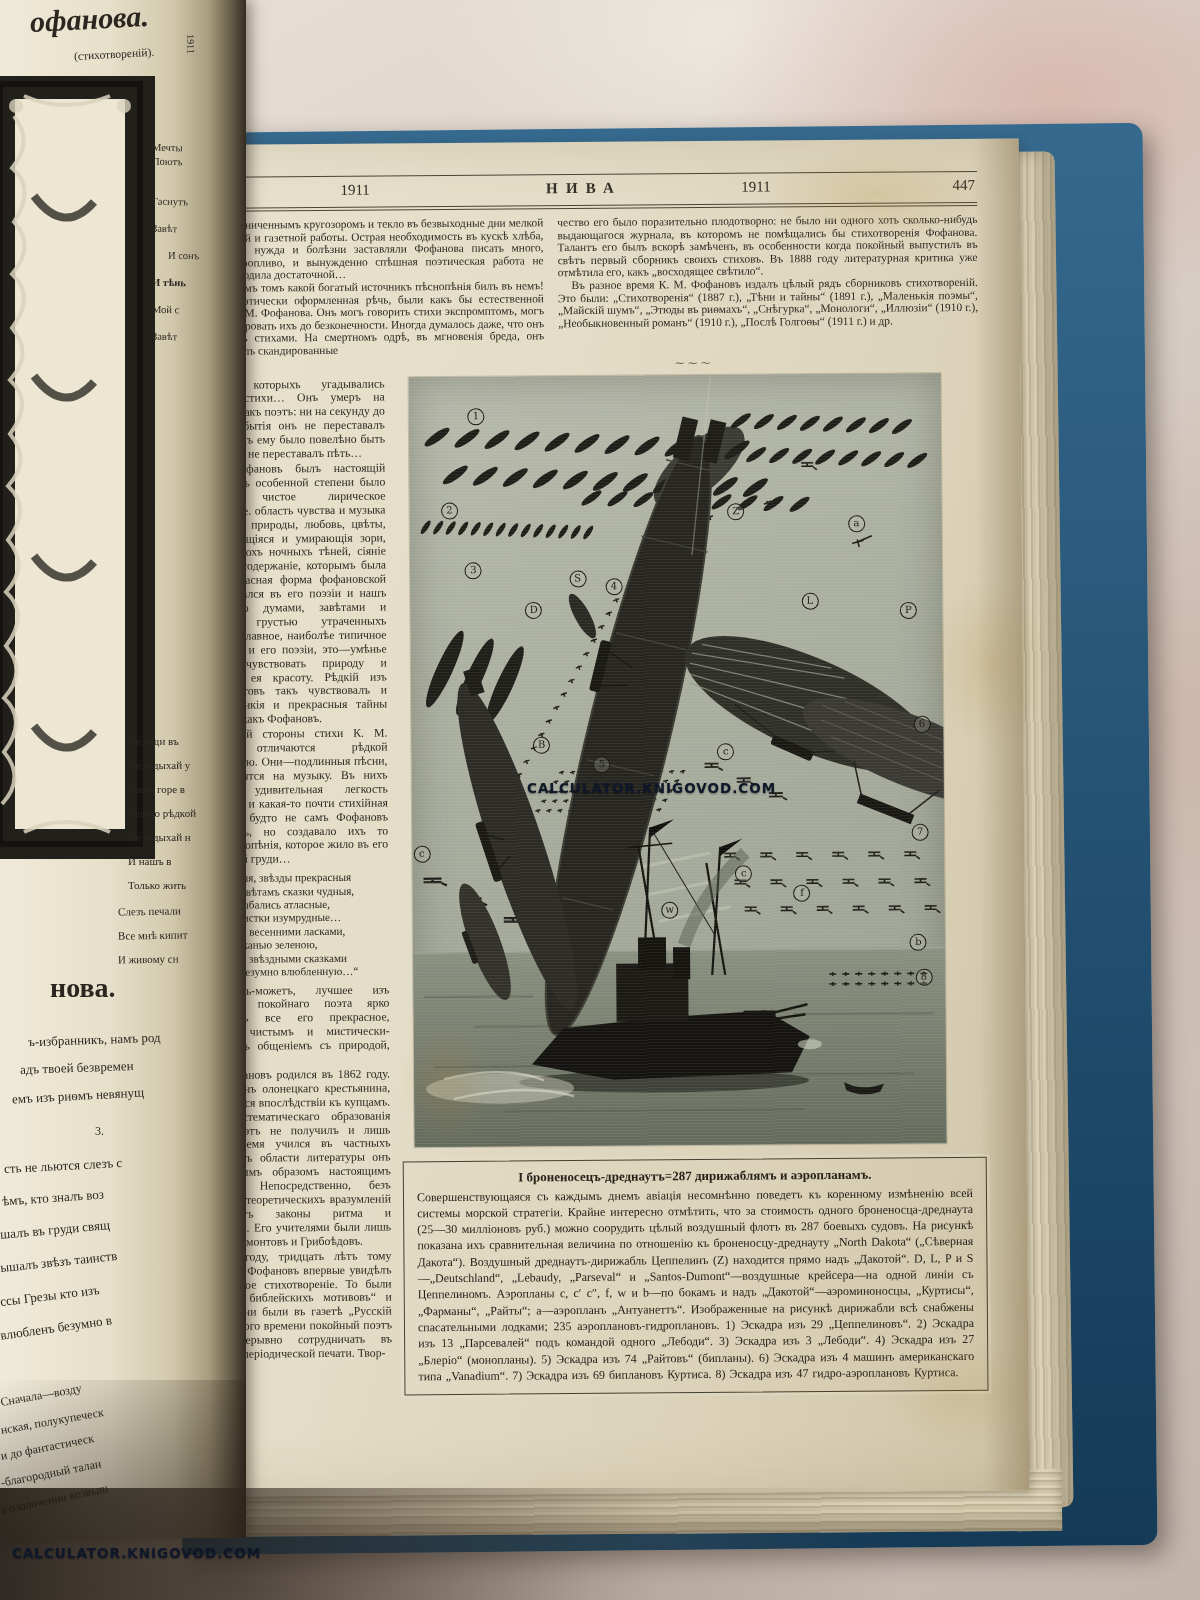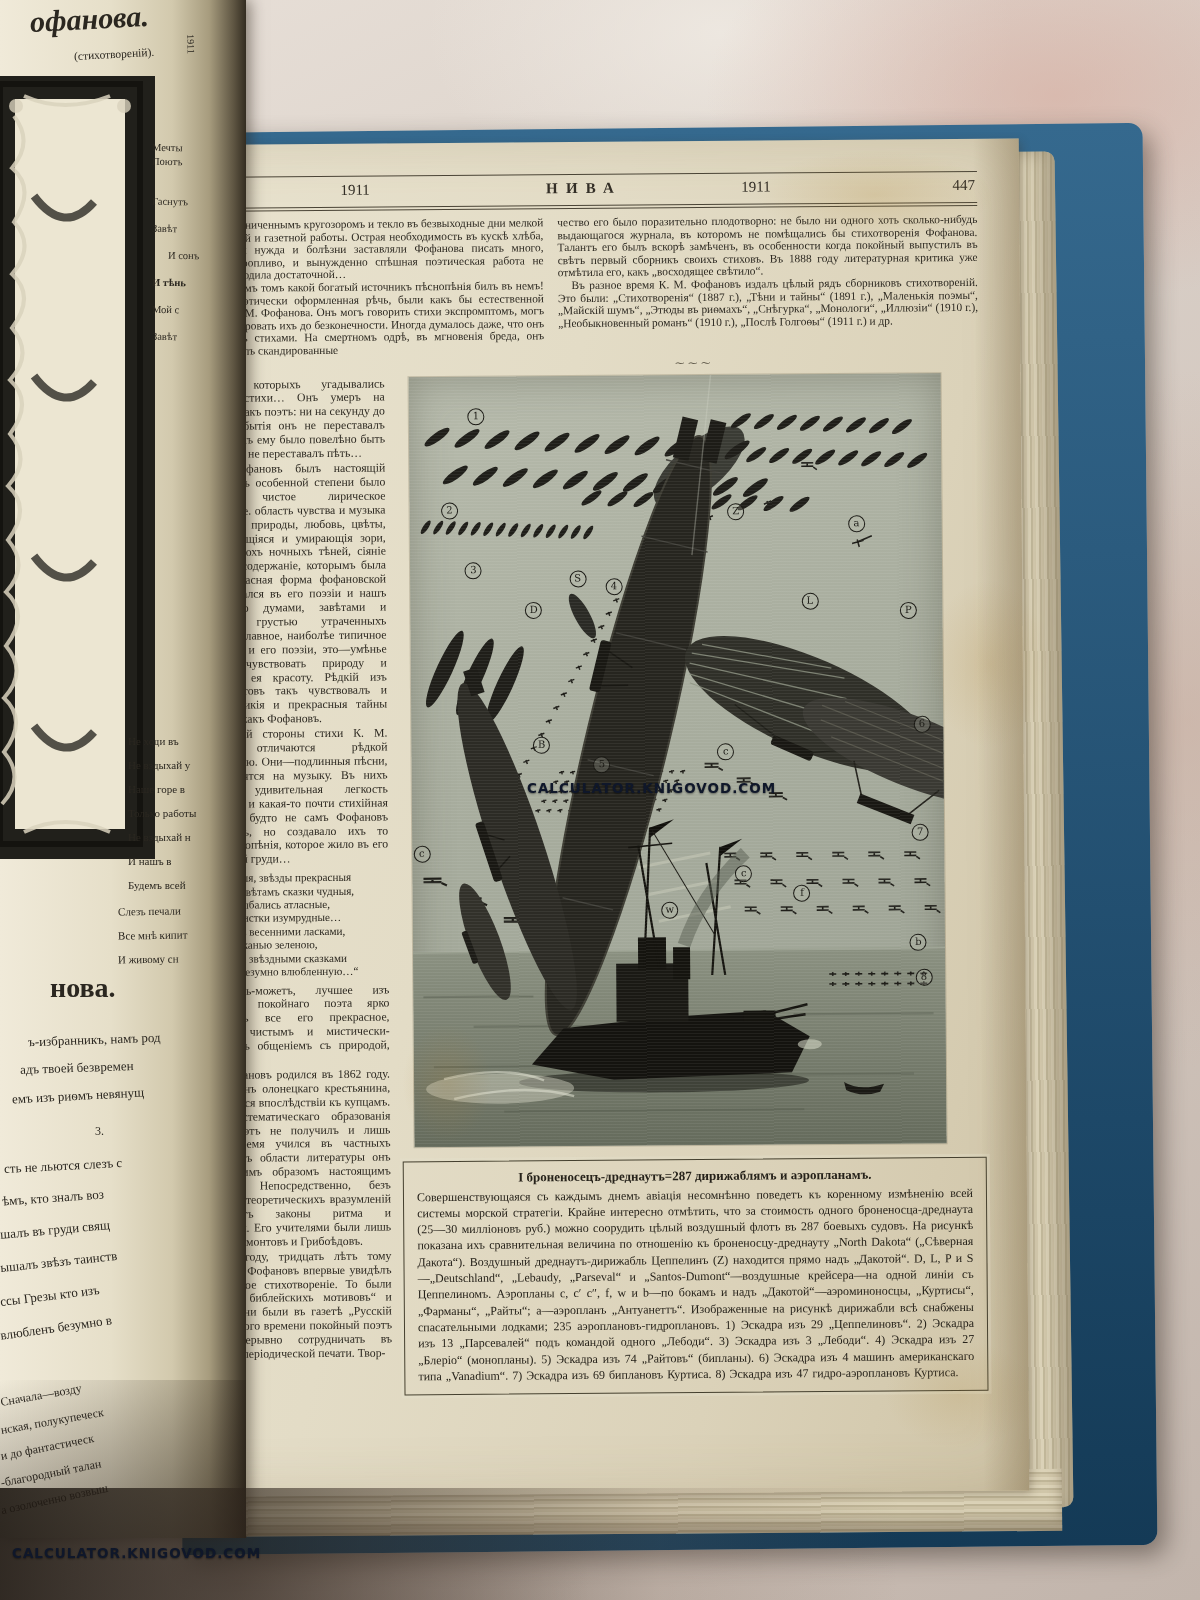--- a/index.html
+++ b/index.html
@@ -484,24 +484,24 @@
       <span class="lp-frag" style="left: 152px; top: 156px; font-size: 10.5px; transform: rotate(1deg);">Поютъ</span>
       <span class="lp-frag" style="left: 152px; top: 196px; font-size: 10.5px; transform: rotate(1deg);">Гаснутъ</span>
       <span class="lp-frag" style="left: 152px; top: 223px; font-size: 10.5px; transform: rotate(1deg);">Завѣт</span>
       <span class="lp-frag" style="left: 168px; top: 250px; font-size: 10.5px; transform: rotate(1deg);">И сонъ</span>
       <span class="lp-frag" style="left: 152px; top: 277px; font-size: 10.5px; transform: rotate(1deg); font-weight: bold;">И тѣнь</span>
       <span class="lp-frag" style="left: 152px; top: 304px; font-size: 10.5px; transform: rotate(1deg);">Мой с</span>
       <span class="lp-frag" style="left: 152px; top: 331px; font-size: 10.5px; transform: rotate(1deg);">Завѣт</span>
       <span class="lp-frag" style="left: 128px; top: 735px; font-size: 11px; transform: rotate(0deg);">Не ходи въ</span>
       <span class="lp-frag" style="left: 128px; top: 759px; font-size: 11px; transform: rotate(0deg);">Не вздыхай у</span>
       <span class="lp-frag" style="left: 128px; top: 783px; font-size: 11px; transform: rotate(0deg);">Наше горе в</span>
-      <span class="lp-frag" style="left: 128px; top: 807px; font-size: 11px; transform: rotate(0deg);">Только работы</span>
+      <span class="lp-frag" style="left: 128px; top: 807px; font-size: 11px; transform: rotate(0deg);">Только рѣдкой</span>
       <span class="lp-frag" style="left: 128px; top: 831px; font-size: 11px; transform: rotate(0deg);">Не вздыхай н</span>
       <span class="lp-frag" style="left: 128px; top: 855px; font-size: 11px; transform: rotate(0deg);">И нашъ в</span>
-      <span class="lp-frag" style="left: 128px; top: 879px; font-size: 11px; transform: rotate(0deg);">Будемъ всей</span>
+      <span class="lp-frag" style="left: 128px; top: 879px; font-size: 11px; transform: rotate(0deg);">Только жить</span>
       <span class="lp-frag" style="left: 118px; top: 905px; font-size: 11px; transform: rotate(-1deg);">Слезъ печали</span>
       <span class="lp-frag" style="left: 118px; top: 929px; font-size: 11px; transform: rotate(-1deg);">Все мнѣ кипит</span>
       <span class="lp-frag" style="left: 118px; top: 953px; font-size: 11px; transform: rotate(-1deg);">И живому сн</span>
       <span class="lp-frag" style="left: 28px; top: 1032px; font-size: 13px; transform: rotate(-2deg);">ъ-избранникъ, намъ род</span>
       <span class="lp-frag" style="left: 20px; top: 1060px; font-size: 13px; transform: rotate(-2deg);">адъ твоей безвремен</span>
       <span class="lp-frag" style="left: 12px; top: 1088px; font-size: 13px; transform: rotate(-3deg);">емъ изъ риѳмъ невянущ</span>
       <span class="lp-frag" style="left: 95px; top: 1124px; font-size: 12px; transform: rotate(0deg);">3.</span>
       <span class="lp-frag" style="left: 4px; top: 1158px; font-size: 13px; transform: rotate(-3deg);">сть не льются слезъ с</span>
       <span class="lp-frag" style="left: 2px; top: 1190px; font-size: 13px; transform: rotate(-4deg);">ѣмъ, кто зналъ воз</span>
       <span class="lp-frag" style="left: 0px; top: 1222px; font-size: 13px; transform: rotate(-5deg);">шалъ въ груди свящ</span>

